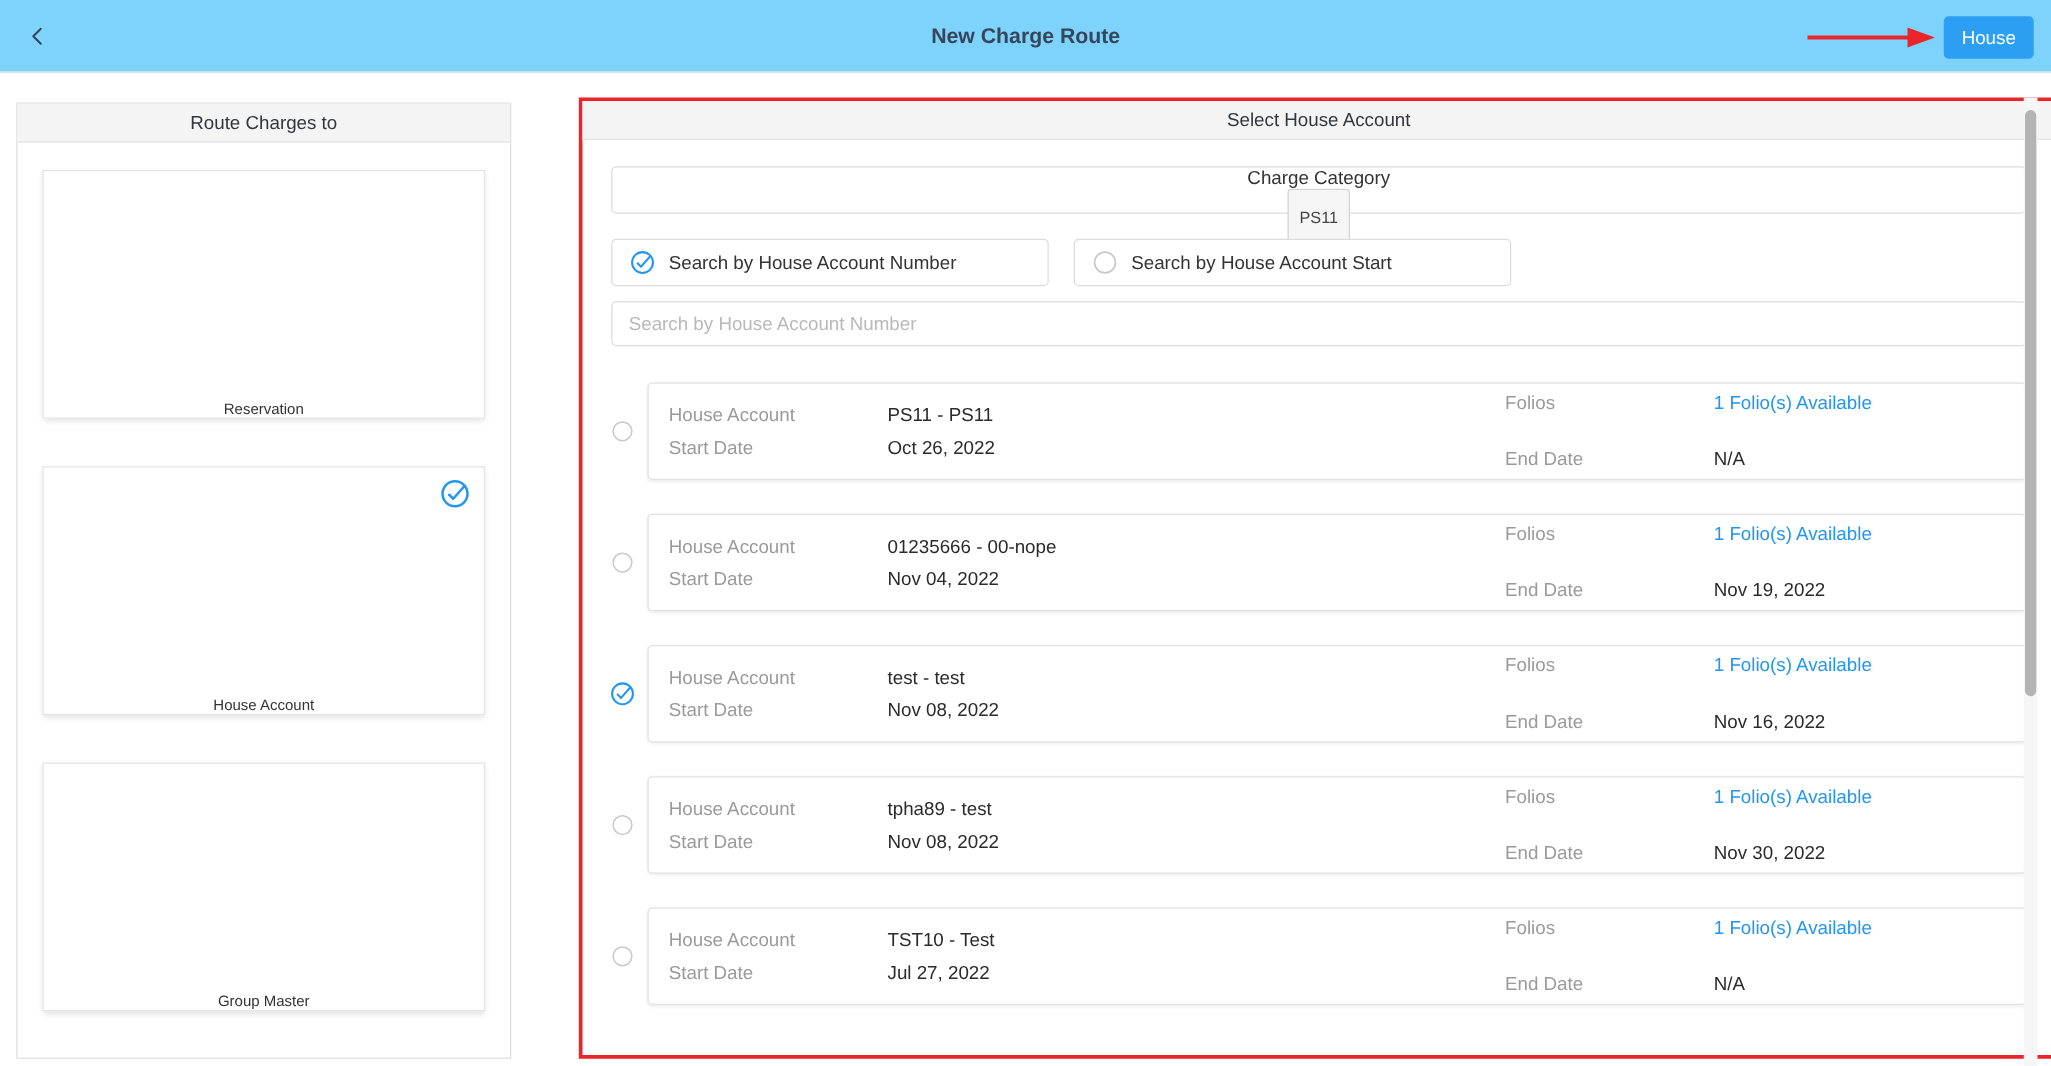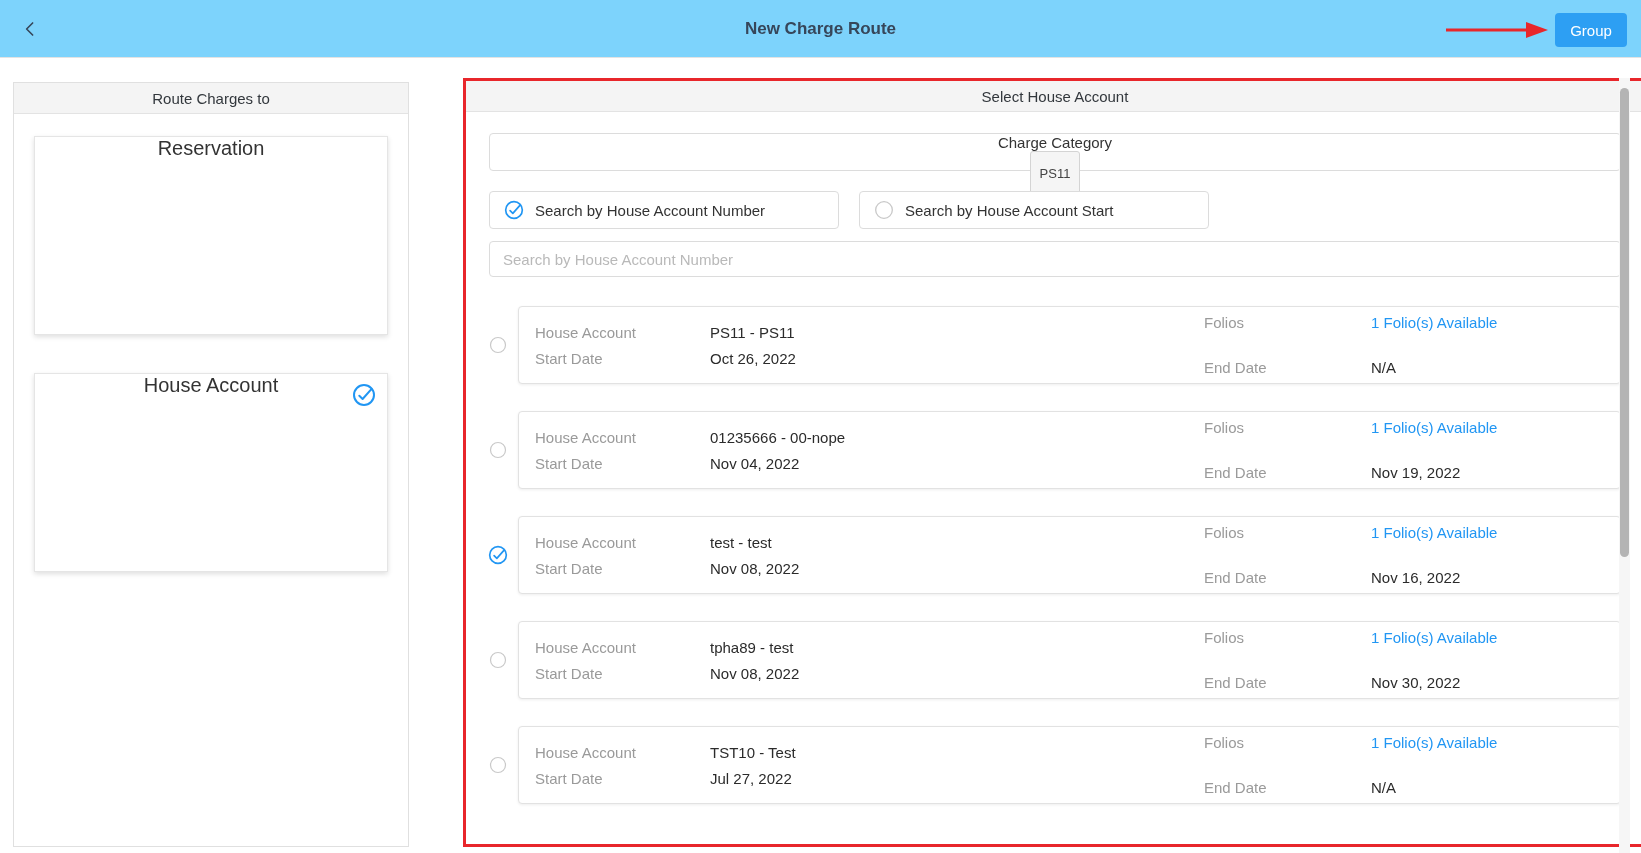--- a/index.html
+++ b/index.html
@@ -34,22 +34,22 @@
     font-size:15px;color:#32373c;box-sizing:border-box;
   }
   
   .route-panel{
     position:absolute;left:13px;top:82px;width:396px;height:765px;
     border:1px solid #e0e0e0;box-sizing:border-box;background:#fff;
   }
   .route-card{
     position:relative;height:197px;margin:0 20px;background:#fff;
     border:1px solid #e5e5e5;box-shadow:0 2px 5px rgba(0,0,0,.13);
-    display:flex;align-items:flex-start;justify-content:center;
-    font-size:20px;color:#333;cursor:pointer;
+    display:flex;align-items:flex-end;justify-content:center;
+    font-size:12px;color:#333;cursor:pointer;
   }
   .route-card.first{margin-top:22px;}
   .route-card + .route-card{margin-top:38px;}
   .route-card .sel-icon{position:absolute;top:9px;right:11px;width:24px;height:24px;color:#2196f3;}
   
   .account-panel{
     position:absolute;left:429px;top:78px;width:1184px;height:769px;
     border:3px solid #e8262b;box-sizing:border-box;background:#fff;margin-left:34px;
   }
   .charge-field{
@@ -118,38 +118,42 @@
     <button class="back-btn">
       <svg width="18" height="18" viewBox="0 0 24 24">
         <path d="M15.5 4 L7.5 12 L15.5 20" fill="none" stroke="currentColor" stroke-width="2.2" stroke-linecap="round" stroke-linejoin="round"></path>
       </svg>
     </button>
     <div class="page-title">New Charge Route</div>
     <svg class="arrow-annotation" width="106" height="22" viewBox="0 0 106 22">
       <line x1="2" y1="11" x2="84" y2="11" stroke="#e8262b" stroke-width="3.2"></line>
       <polygon points="82,3 104,11 82,19" fill="#e8262b"></polygon>
     </svg>
-    <button class="next-btn">Group</button>
+    <button class="next-btn">House</button>
   </header>
 
   <aside class="route-panel">
     <div class="panel-header">Route Charges to</div>
 
     <div class="route-card first">
 
       <span>Reservation</span>
     </div>
 
     <div class="route-card">
       <svg class="sel-icon">
           <use href="#icon-check-circle"></use>
         </svg>
       <span>House Account</span>
     </div>
 
+    <div class="route-card">
+
+      <span>Group Master</span>
+    </div>
   </aside>
 
   <section class="account-panel">
     <div class="panel-header">Select House Account</div>
 
     <div class="charge-field">
       <span>Charge Category</span>
       <span class="chip">PS11</span>
     </div>
 

